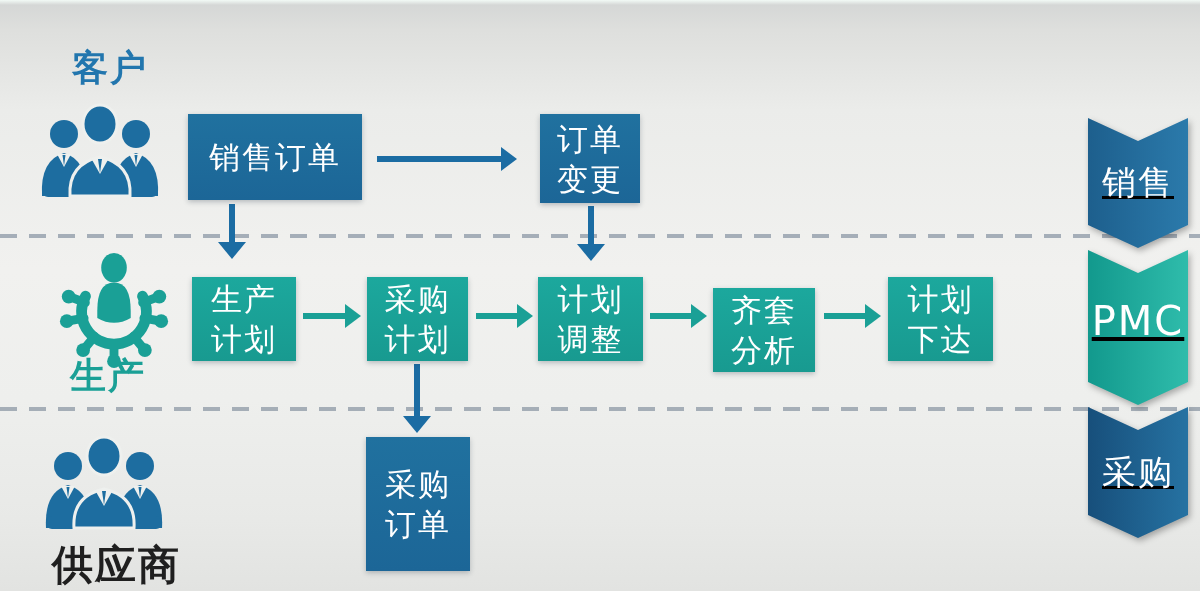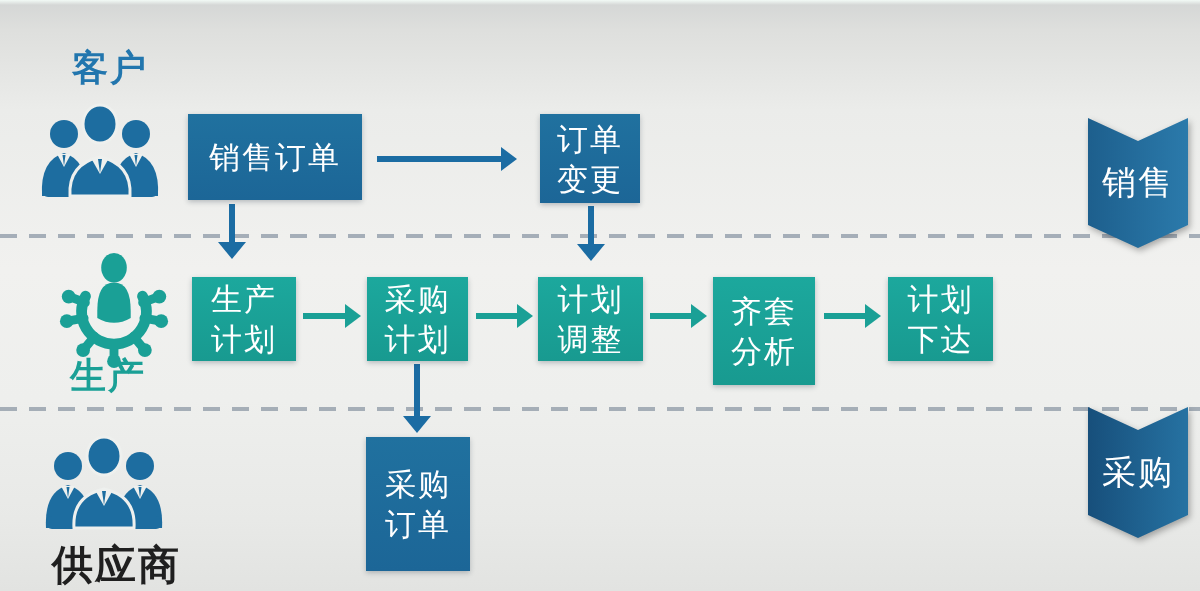--- a/index.html
+++ b/index.html
@@ -35,21 +35,21 @@
     border-left:14px solid transparent;border-right:14px solid transparent;}
   .blue-a .shaft{background:#1b6ca3;}
   .blue-a.harrow .head{border-left:16px solid #1b6ca3;}
   .blue-a.varrow .head{border-top:17px solid #1b6ca3;}
   .teal-a .shaft{background:#1aa096;}
   .teal-a.harrow .head{border-left:16px solid #1aa096;}
   
   .actor-label{position:absolute;z-index:3;font-size:36px;font-weight:600;letter-spacing:2px;white-space:nowrap;}
   .actor-icon{position:absolute;z-index:3;}
   
-  .ribbon-wrap{position:absolute;left:1088px;width:100px;z-index:4;filter:drop-shadow(2px 3px 3px rgba(0,0,0,.3));}
+  .ribbon-wrap{position:absolute;left:1088px;width:100px;z-index:4;filter:drop-shadow(2px 3px 3px rgba(0,0,0,.3));text-decoration:underline;}
   .ribbon{
     width:100%;height:100%;display:flex;align-items:center;justify-content:center;
     clip-path:polygon(0 0,50% 23px,100% 0,100% calc(100% - 23px),50% 100%,0 calc(100% - 23px));
     color:#fff;
   }
   .ribbon span{letter-spacing:2px;}
   .ribbon.r-sales{background:linear-gradient(90deg,#1d5f8d,#2b7aab);font-size:34px;}
   .ribbon.r-pmc{background:linear-gradient(90deg,#12998d,#2fbcab);font-size:40px;letter-spacing:1px;padding-bottom:14px;box-sizing:border-box;}
   .ribbon.r-purchase{background:linear-gradient(90deg,#174f7b,#2672a2);font-size:34px;}
 </style>
@@ -148,21 +148,21 @@
     <span class="bl">计划</span>
   </div>
   <div class="box teal" style="left:367px;top:277px;width:101px;height:84px">
     <span class="bl">采购</span>
     <span class="bl">计划</span>
   </div>
   <div class="box teal" style="left:538px;top:277px;width:105px;height:84px">
     <span class="bl">计划</span>
     <span class="bl">调整</span>
   </div>
-  <div class="box teal" style="left:713px;top:277px;width:102px;height:108px">
+  <div class="box teal" style="left:713px;top:288px;width:102px;height:84px">
     <span class="bl">齐套</span>
     <span class="bl">分析</span>
   </div>
   <div class="box teal" style="left:888px;top:277px;width:105px;height:84px">
     <span class="bl">计划</span>
     <span class="bl">下达</span>
   </div>
   <div class="box blue" style="left:366px;top:437px;width:104px;height:134px">
     <span class="bl">采购</span>
     <span class="bl">订单</span>
@@ -199,19 +199,24 @@
   <div class="varrow blue-a" style="left:403px;top:364px;height:69px">
     <div class="shaft"></div>
       <div class="head"></div>
   </div>
 
   <div class="ribbon-wrap" style="top:118px;height:130px">
     <div class="ribbon r-sales">
       <span>销售</span>
     </div>
   </div>
+  <div class="ribbon-wrap" style="top:250px;height:155px">
+    <div class="ribbon r-pmc">
+      <span>PMC</span>
+    </div>
+  </div>
   <div class="ribbon-wrap" style="top:407px;height:131px">
     <div class="ribbon r-purchase">
       <span>采购</span>
     </div>
   </div>
 
 </div>
 
 </body></html>

